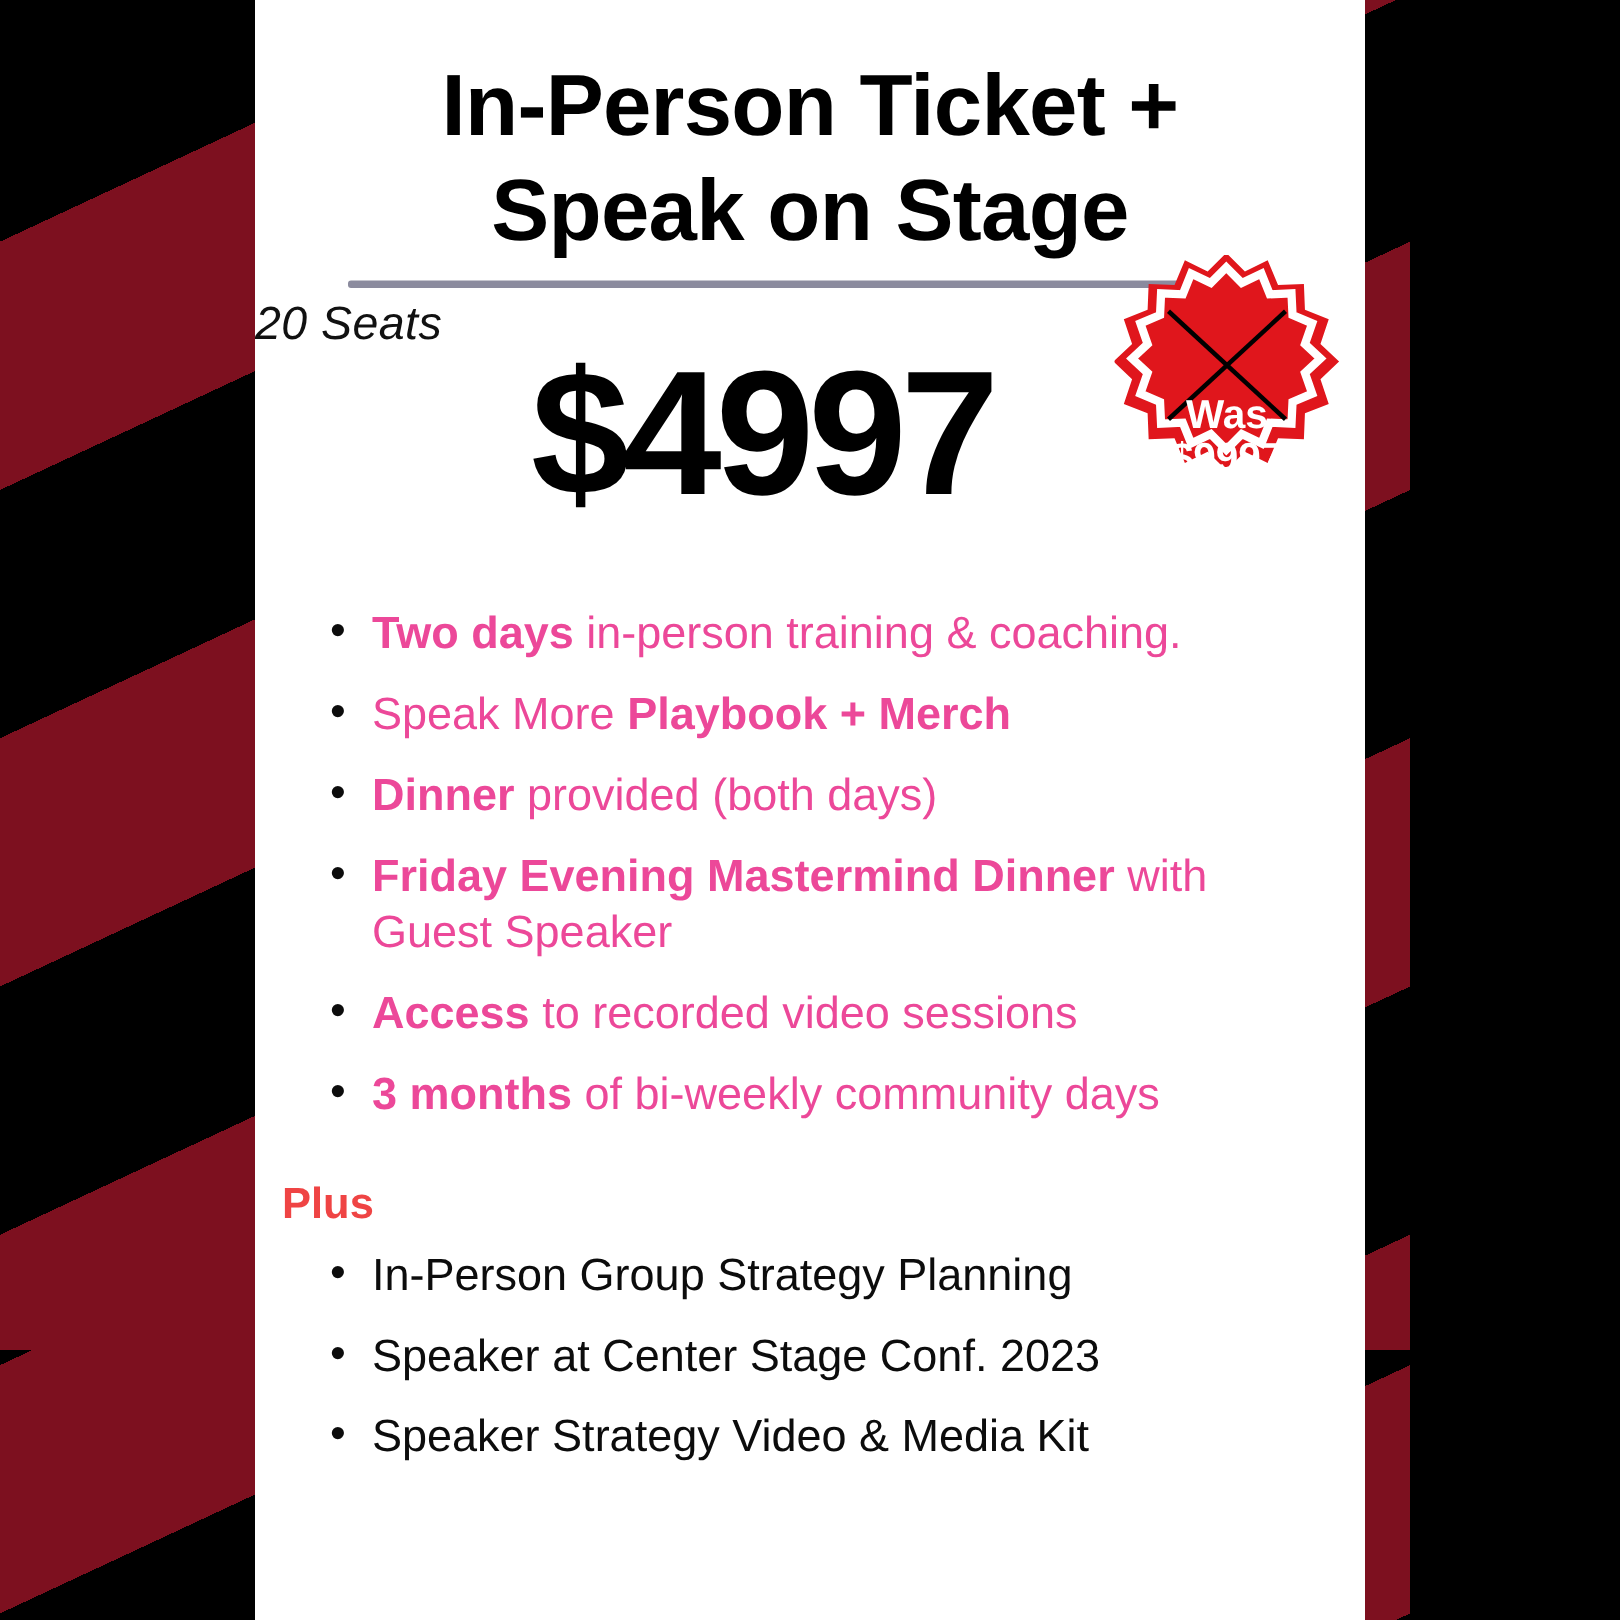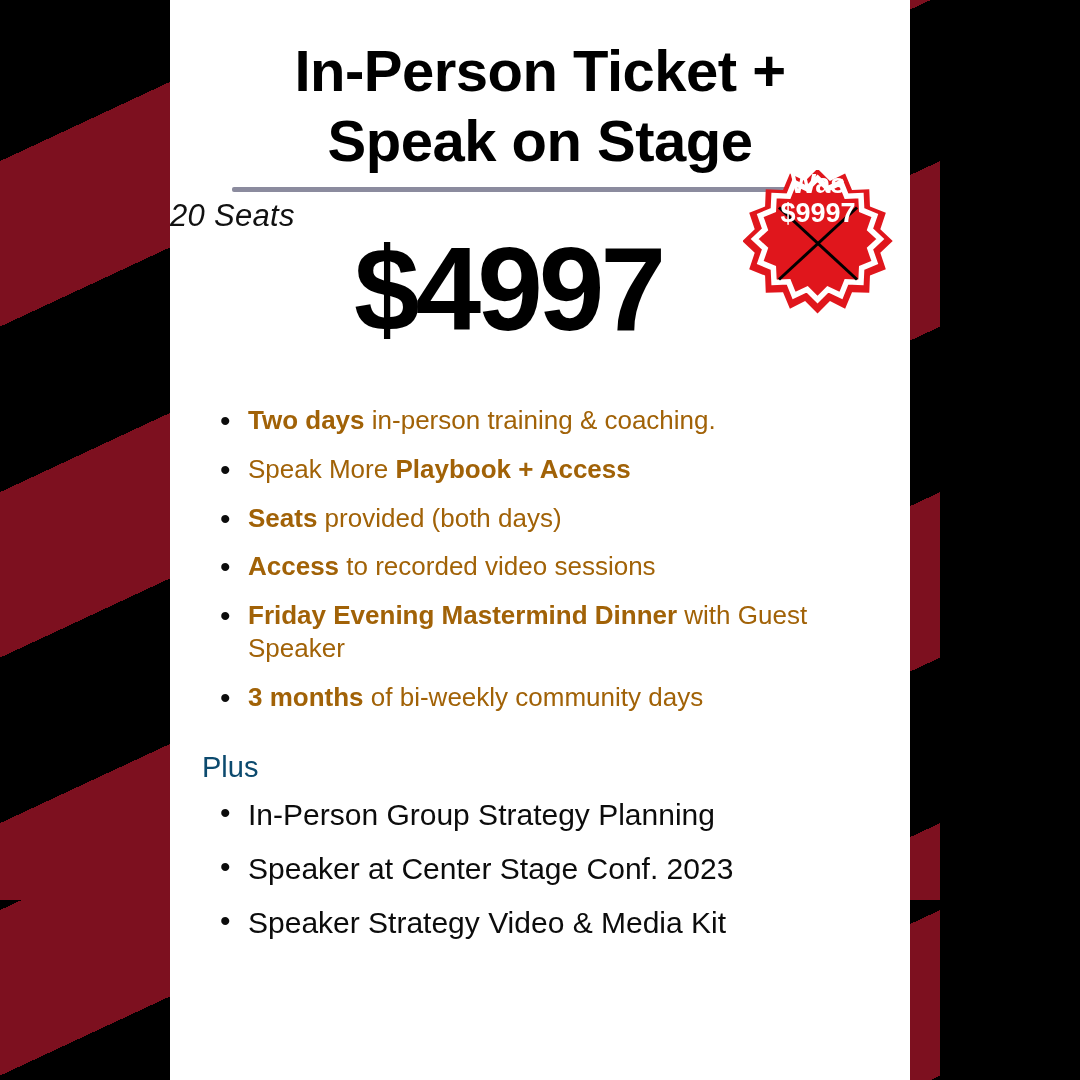--- a/index.html
+++ b/index.html
@@ -101,61 +101,61 @@
     width: 150px;
     height: 150px;
   }
   .badge svg { display: block; width: 150px; height: 150px; }
   .badge-text {
     position: absolute;
     inset: 0;
     display: flex;
     flex-direction: column;
     align-items: center;
-    justify-content: flex-start;
+    justify-content: flex-end;
     color: #ffffff;
     font-weight: 700;
     font-size: 27px;
     line-height: 1.08;
     pointer-events: none;
   }
   .badge-text span { display: block; }
 
   
   .features {
     margin: 48px 0 0 0;
     padding: 0 20px 0 48px;
     list-style: none;
   }
   .features li {
     position: relative;
     padding-left: 30px;
     margin-bottom: 16px;
-    font-size: 26px;
-    line-height: 1.26;
-    color: #a16207;
+    font-size: 30px;
+    line-height: 1.26;
+    color: #ec4899;
     font-weight: 400;
   }
   .features li::before {
     content: "\2022";
     position: absolute;
     left: 2px;
     top: -2px;
     font-size: 30px;
     line-height: 1.26;
     color: #0c0c0c;
   }
   .features li b { font-weight: 700; }
 
   .plus-label {
     margin: 38px 0 12px 0;
-    padding-left: 32px;
+    padding-left: 18px;
     font-size: 29px;
-    font-weight: 400;
-    color: #0c4a6e;
+    font-weight: 700;
+    color: #ef4444;
   }
   .plus-list {
     margin: 0;
     padding: 0 20px 0 48px;
     list-style: none;
   }
   .plus-list li {
     position: relative;
     padding-left: 30px;
     margin-bottom: 16px;
@@ -205,24 +205,24 @@
         </svg>
         <div class="badge-text">
           <span>Was</span>
           <span>$9997</span>
         </div>
       </div>
     </div>
 
     <ul class="features">
       <li><b>Two days</b><span> in-person training &amp; coaching.</span></li>
-      <li><span>Speak More </span><b>Playbook + Access</b></li>
-      <li><b>Seats</b><span> provided (both days)</span></li>
+      <li><span>Speak More </span><b>Playbook + Merch</b></li>
+      <li><b>Dinner</b><span> provided (both days)</span></li>
+      <li><b>Friday Evening Mastermind Dinner</b><span> with Guest Speaker</span></li>
       <li><b>Access</b><span> to recorded video sessions</span></li>
-      <li><b>Friday Evening Mastermind Dinner</b><span> with Guest Speaker</span></li>
       <li><b>3 months</b><span> of bi-weekly community days</span></li>
     </ul>
 
     <div class="plus-label">Plus</div>
 
     <ul class="plus-list">
       <li><span>In-Person </span><b>Group Strategy Planning</b></li>
       <li><b>Speaker</b><span> at Center Stage Conf. 2023</span></li>
       <li><span>Speaker Strategy </span><b>Video &amp; Media Kit</b></li>
     </ul>

